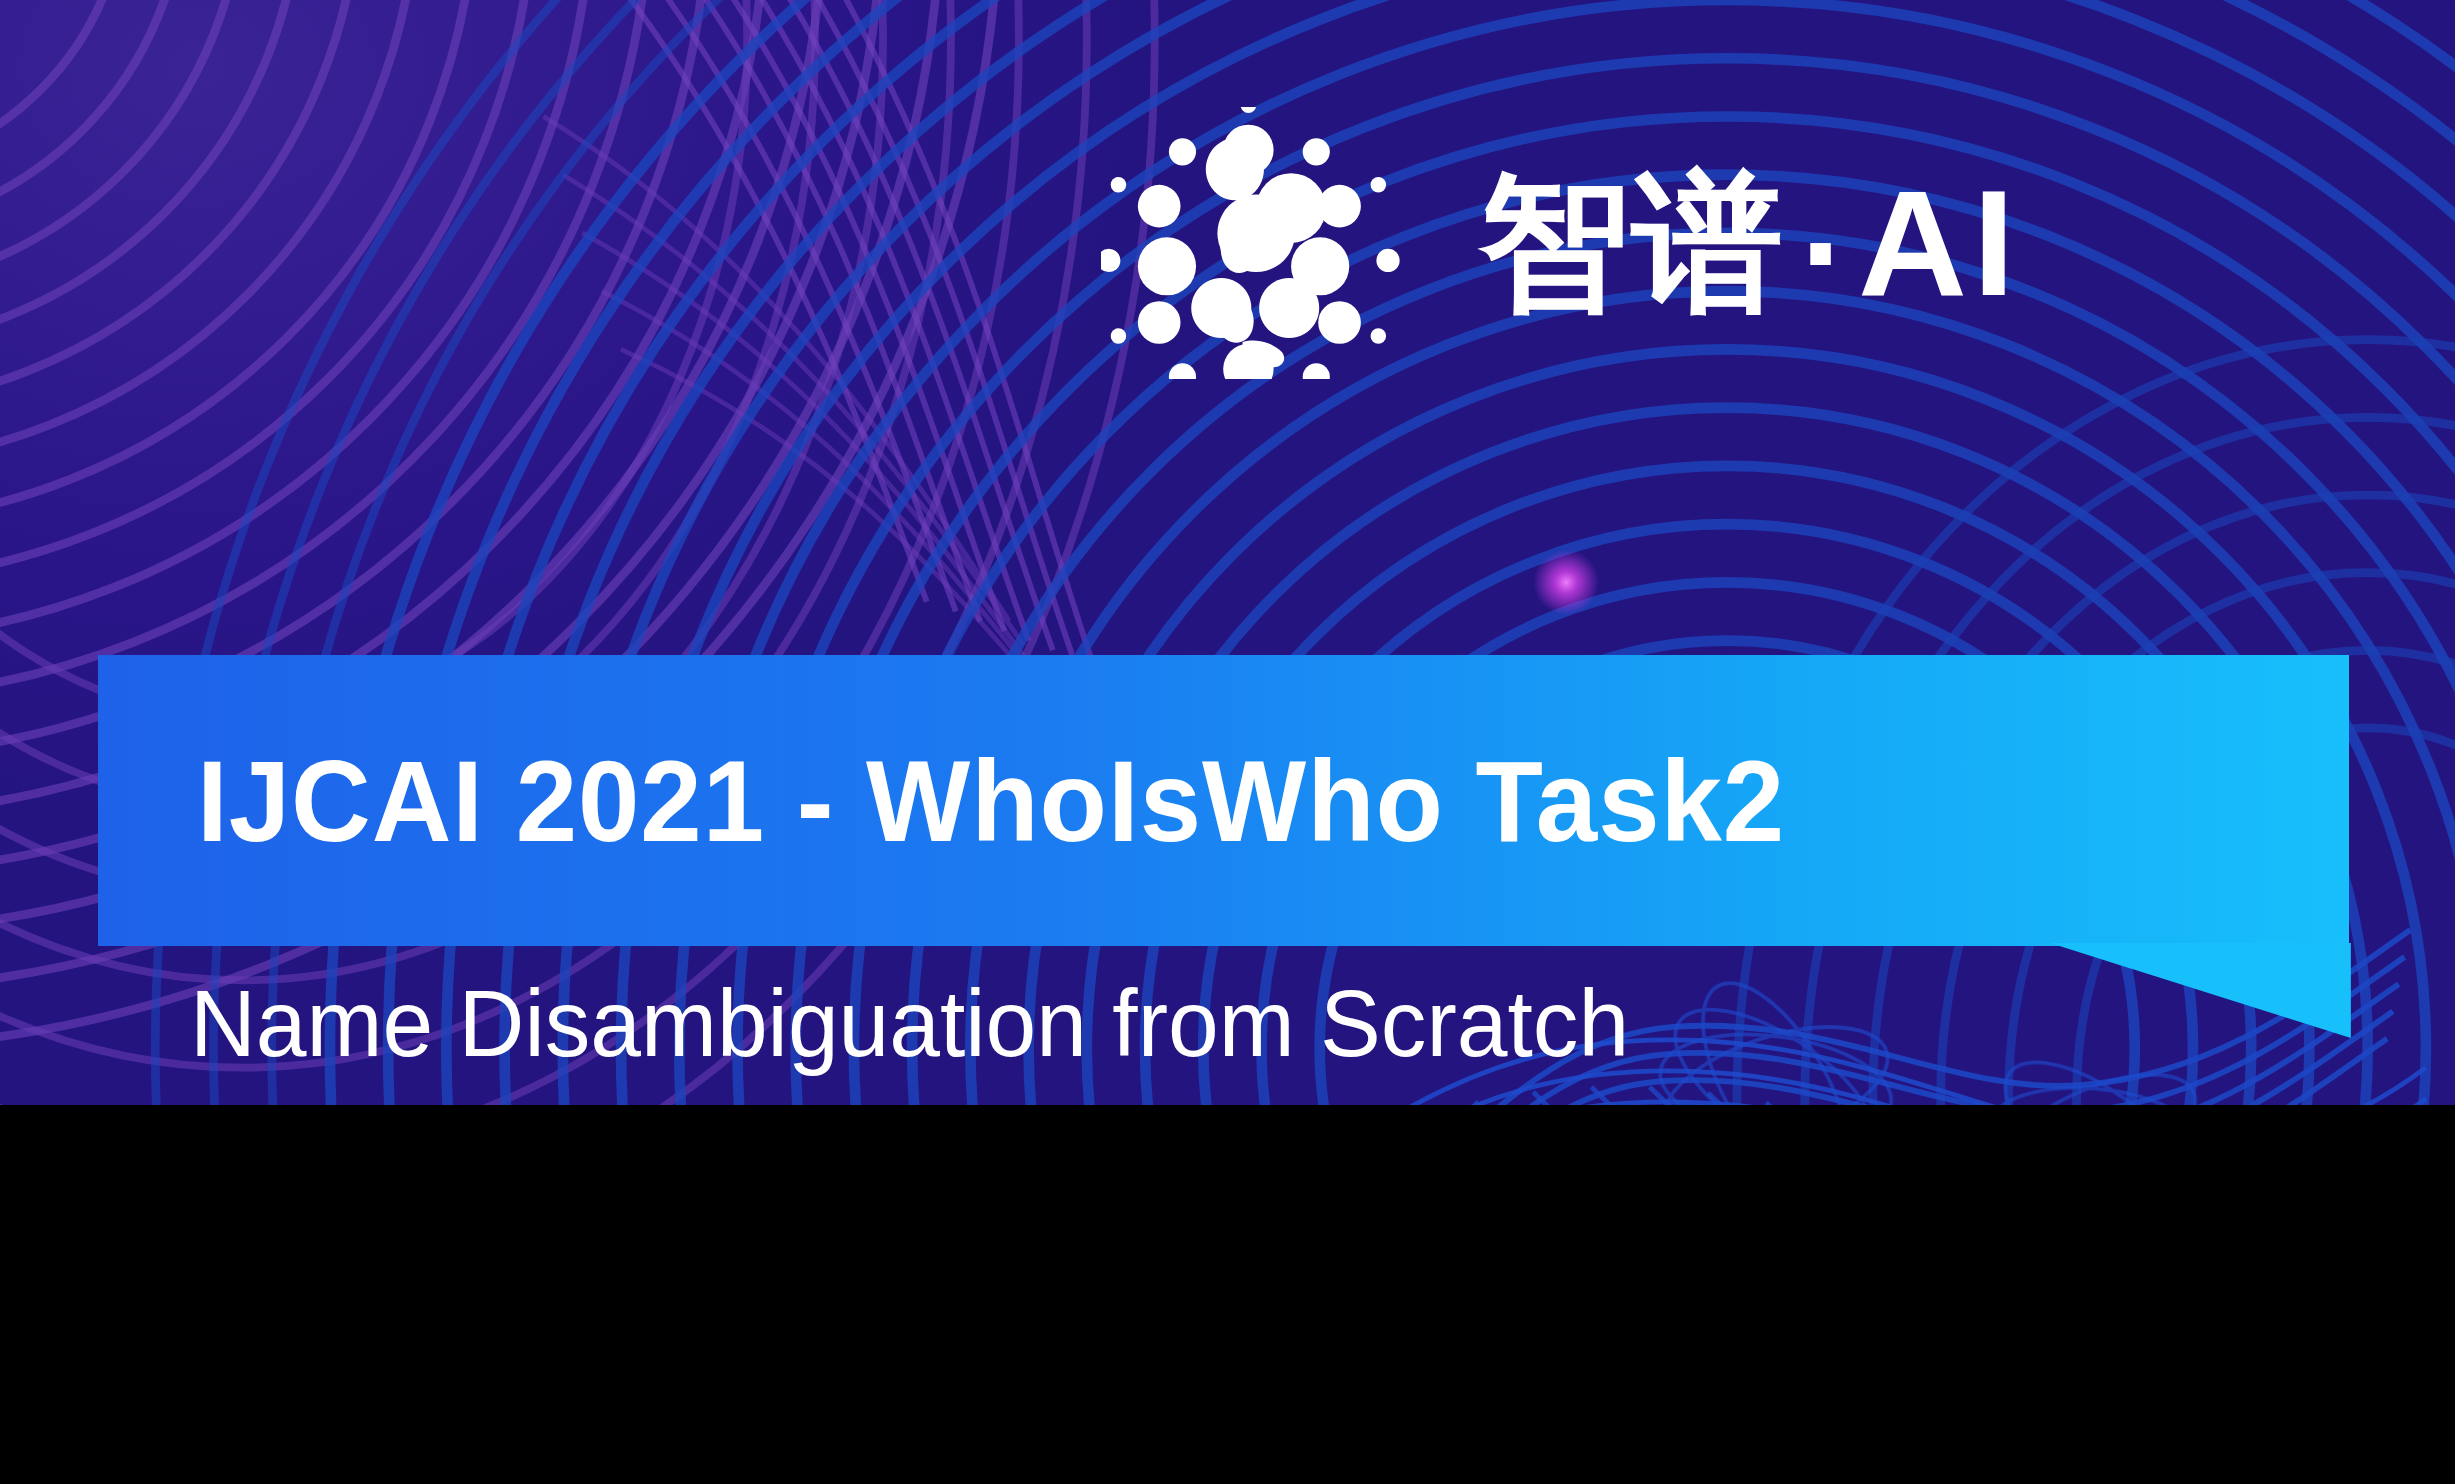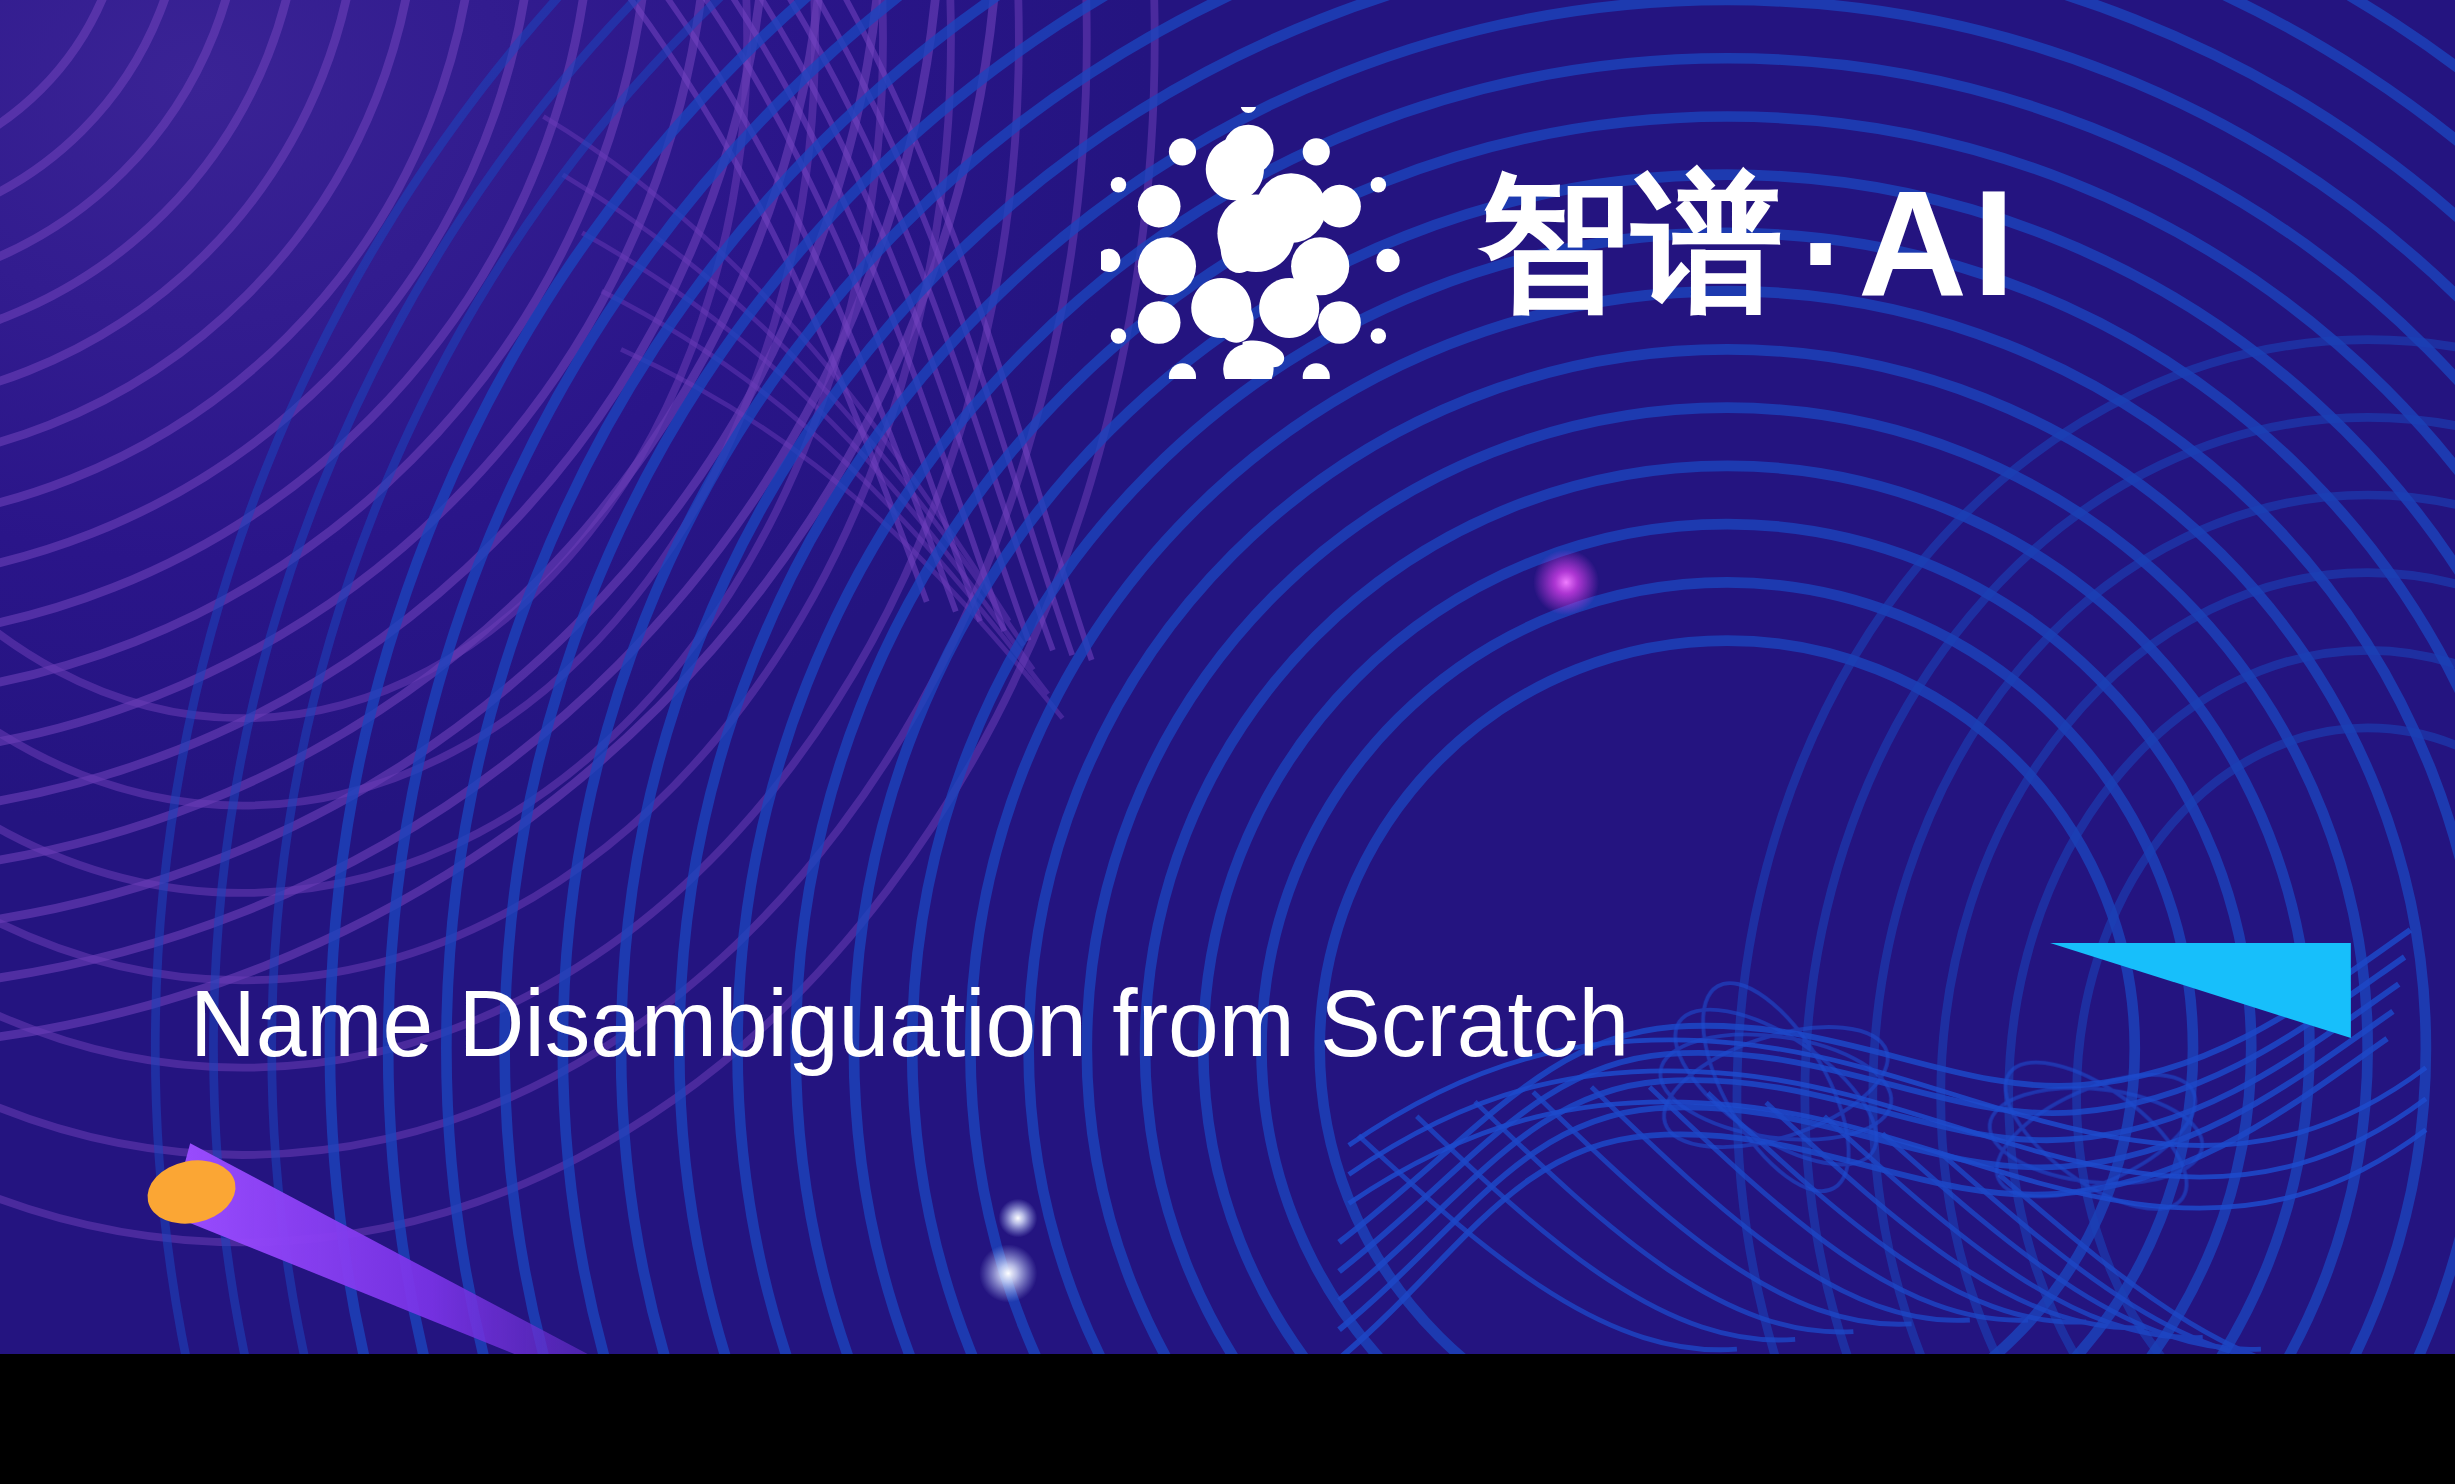--- a/index.html
+++ b/index.html
@@ -1,18 +1,18 @@
 <!DOCTYPE html>
 <html><head>
 <meta charset="utf-8">
 <style>
   html,body{margin:0;padding:0;background:#000;}
   #poster{
     position:relative;
-    width:2455px;height:1354px;
+    width:2455px;height:1105px;
     overflow:hidden;
     background:#241480;
     font-family:"Liberation Sans", sans-serif;
   }
 
   
   .bg-base{
     position:absolute;inset:0;
     background:
       radial-gradient(ellipse 1359px 1067px at 8% 6%,   #3A2395 0%, #2A1589 45%, #241480 70%),
@@ -304,20 +304,23 @@
         <circle cx="286" cy="236" r="8"></circle>
         <circle cx="152" cy="-2" r="8"></circle>
         <circle cx="152" cy="314" r="8"></circle>
       </g>
     </svg>
     <div id="logo-word">
       <span>智谱</span><span class="dot-sep">·</span><span class="ai">AI</span>
     </div>
   </div>
 
+  <div id="banner">
+    <div id="banner-title">IJCAI 2021 - WhoIsWho Task2</div>
+  </div>
   <svg id="banner-tail" viewBox="0 0 310 100">
     <polygon points="0,0 310,0 310,98 0,0" fill="#17BFFB"></polygon>
   </svg>
 
   <div id="subtitle">Name Disambiguation from Scratch</div>
 
 </div>
 
 
 </body></html>

